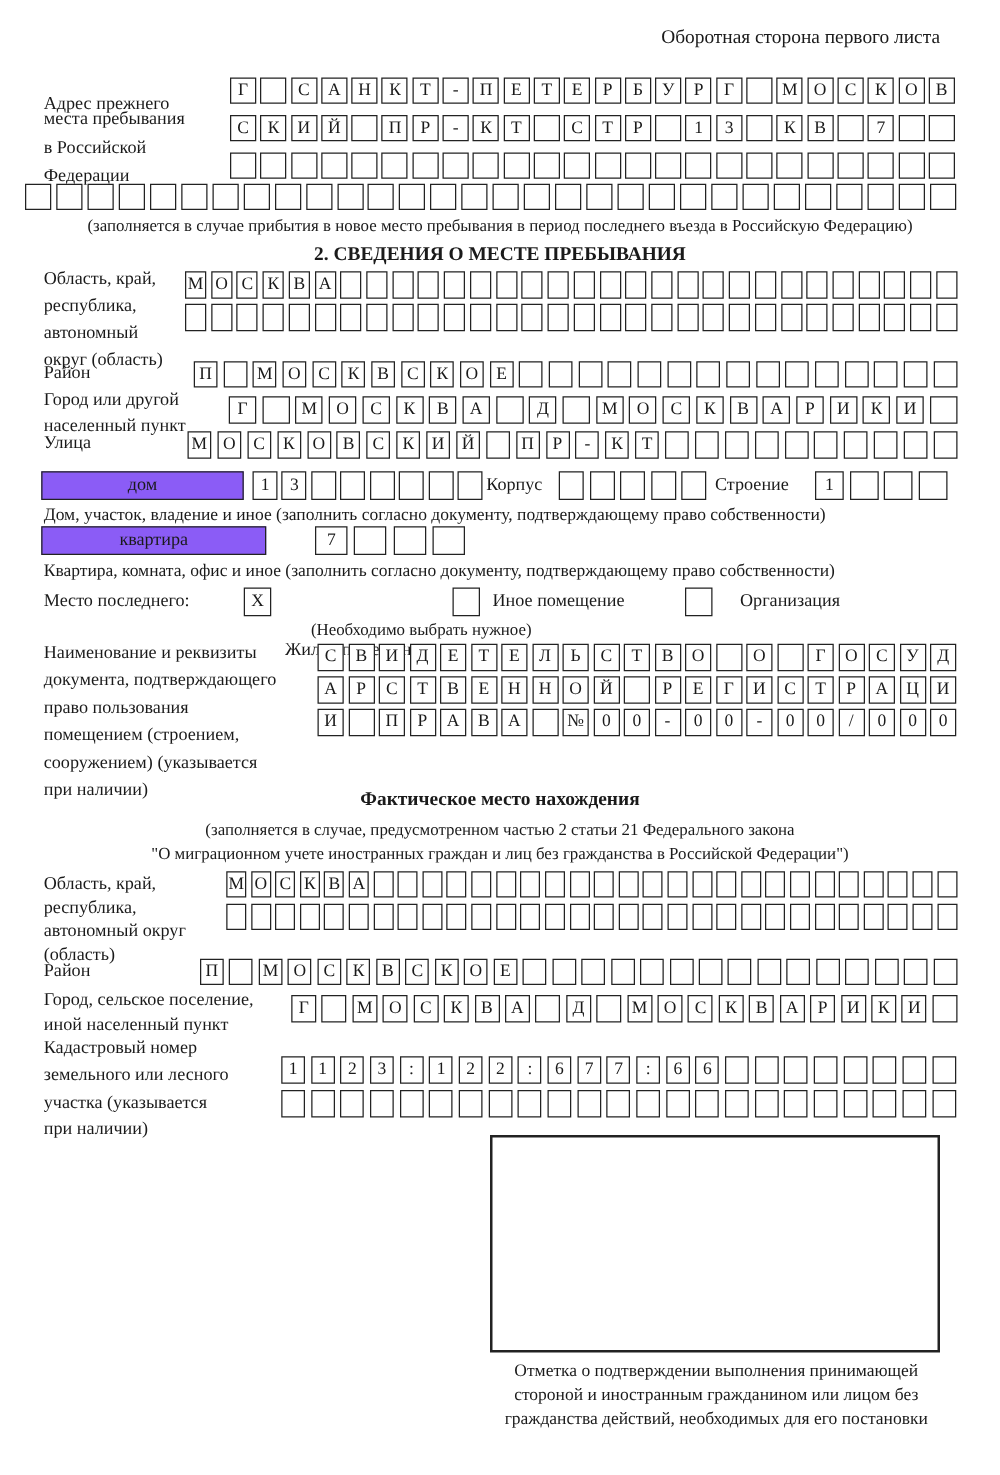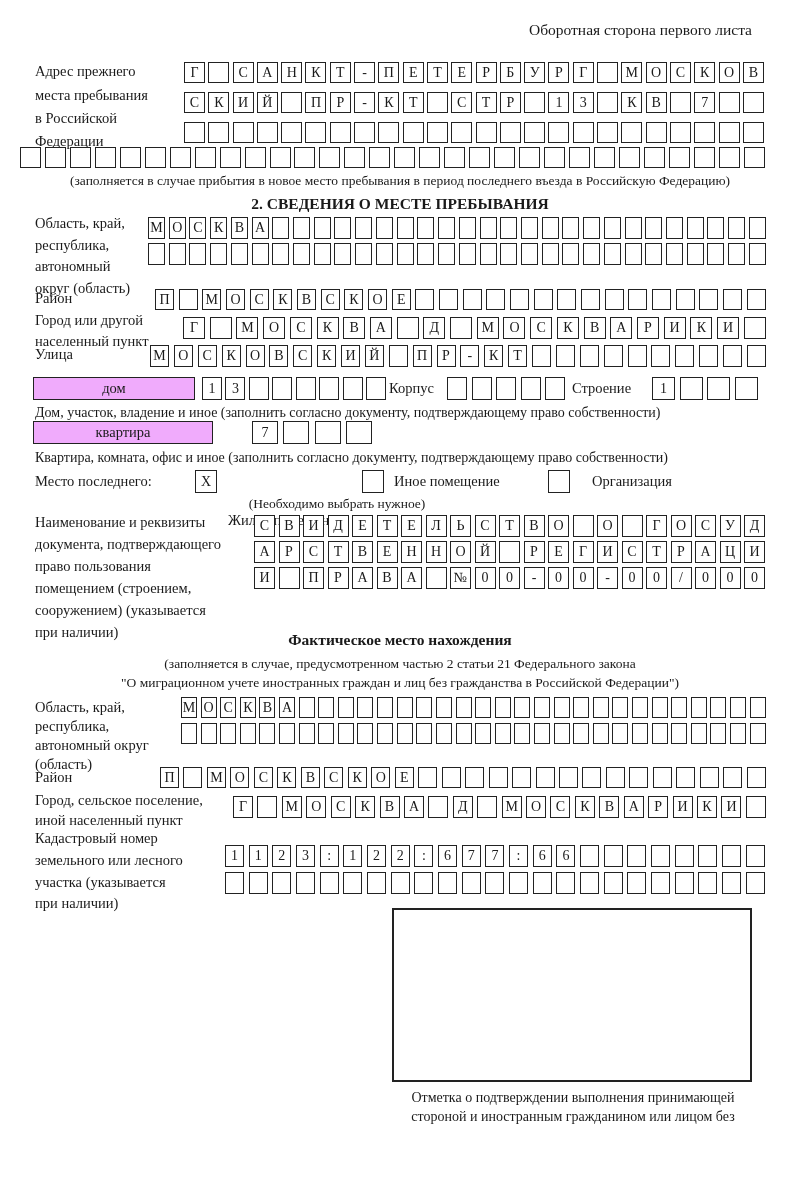--- a/index.html
+++ b/index.html
@@ -5,36 +5,36 @@
   html,body{margin:0;padding:0;background:#fff;}
   .canvas{position:relative;width:800px;height:1180px;background:#ffffff;
     font-family:"Liberation Serif","DejaVu Serif",serif;color:#1a1a1a;overflow:hidden;}
   .lbl{position:absolute;font-size:14.5px;line-height:1;white-space:nowrap;}
   .cap{position:absolute;font-size:13.5px;line-height:1.15;white-space:nowrap;}
   .title{position:absolute;left:0;width:100%;text-align:center;font-weight:bold;font-size:15.5px;line-height:1;}
   .centerline{position:absolute;left:0;width:100%;text-align:center;font-size:13.5px;line-height:1;}
   .cellrow{position:absolute;display:flex;justify-content:space-between;}
   .cell{flex:0 0 var(--w,20px);height:var(--h,22px);box-sizing:border-box;border:1.5px solid #222;
     background:#fff;display:flex;align-items:center;justify-content:center;font-size:14px;line-height:1;}
-  .boxlabel{position:absolute;box-sizing:border-box;border:1.6px solid #222;background:#f0abfc;
+  .boxlabel{position:absolute;box-sizing:border-box;border:1.6px solid #222;background:#8b5cf6;
     display:flex;align-items:center;justify-content:center;font-size:14.5px;}
   .chk{position:absolute;width:22px;height:23px;box-sizing:border-box;border:1.5px solid #222;background:#fff;
     display:flex;align-items:center;justify-content:center;font-size:14px;}
   .bigbox{position:absolute;box-sizing:border-box;border:2px solid #222;background:#fff;}
   .stampnote{position:absolute;text-align:center;font-size:14px;line-height:19px;}
   .headnote{position:absolute;font-size:15.5px;line-height:1;white-space:nowrap;}
 </style>
 </head>
 <body>
 
 <div class="canvas">
 
   <div class="headnote" style="top:22px;right:48px;">Оборотная сторона первого листа</div>
 
-  <div class="lbl" style="left:35px;top:64px;">Адрес прежнего</div>
+  <div class="lbl" style="left:35px;top:76px;">Адрес прежнего</div>
   <div class="lbl" style="left:35px;top:88px;">места пребывания</div>
   <div class="lbl" style="left:35px;top:111px;">в Российской</div>
   <div class="lbl" style="left:35px;top:134px;">Федерации</div>
 
   <div class="cellrow" style="left:184px;top:62px;width:580px;--w:21px;--h:21px;">
       <span class="cell">Г</span>
       <span class="cell"></span>
       <span class="cell">С</span>
       <span class="cell">А</span>
       <span class="cell">Н</span>
@@ -609,15 +609,16 @@
       <span class="cell"></span>
       <span class="cell"></span>
       <span class="cell"></span>
       <span class="cell"></span>
     </div>
 
   <div class="bigbox" style="left:392px;top:908px;width:360px;height:174px;"></div>
   <div class="stampnote" style="left:347px;top:1088px;width:452px;">
     <div>Отметка о подтверждении выполнения принимающей</div>
     <div>стороной и иностранным гражданином или лицом без</div>
+    <div>гражданства действий, необходимых для его постановки</div>
   </div>
 
 </div>
 
 </body></html>

